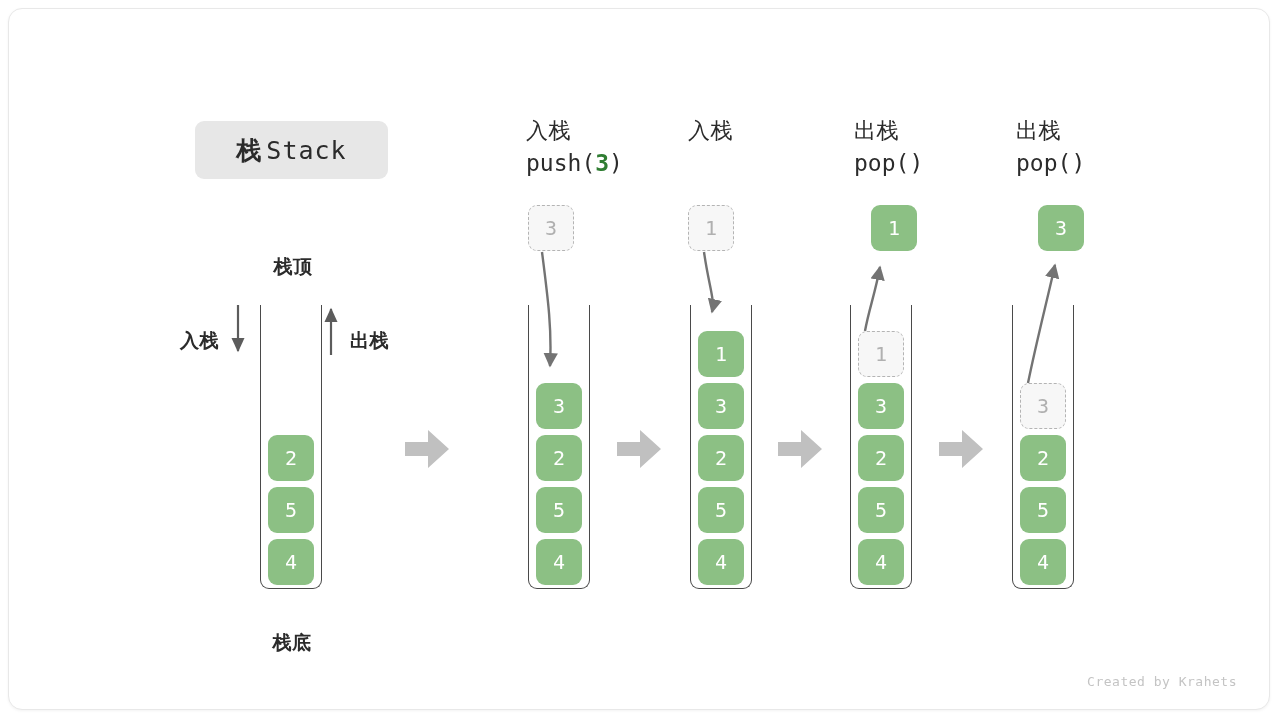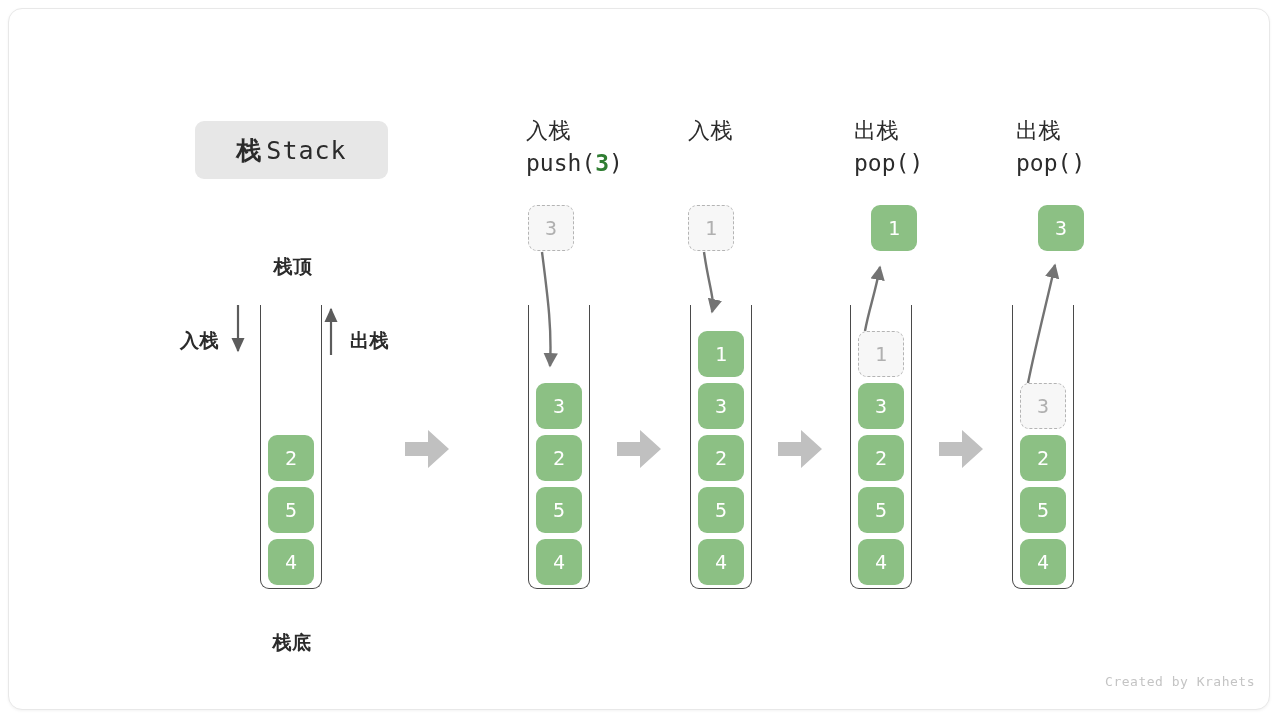--- a/index.html
+++ b/index.html
@@ -95,21 +95,21 @@
   }
   .cap-label {
     font-size: 19px; font-weight: bold; color: #2b2b2b;
     text-align: center; width: 120px;
     letter-spacing: 0.5px;
   }
 
   svg.ov { position: absolute; left: 0; top: 0; width: 1262px; height: 702px; pointer-events: none; }
 
   #credit {
-    right: 14px; bottom: 20px;
+    right: 32px; bottom: 20px;
     font-family: "DejaVu Sans Mono", "Liberation Mono", monospace;
     font-size: 13px; color: #c4c4c4; letter-spacing: 0.5px;
   }
 </style>
 </head>
 <body>
 
 <div id="card">
 
   <div class="abs" id="title-badge">

